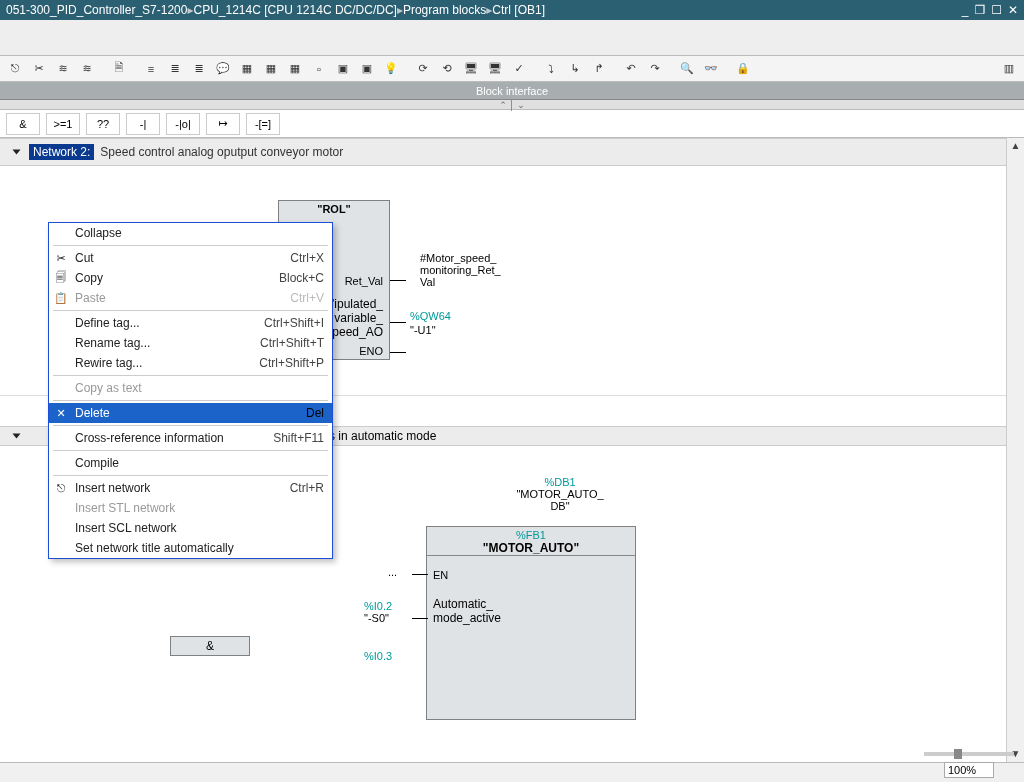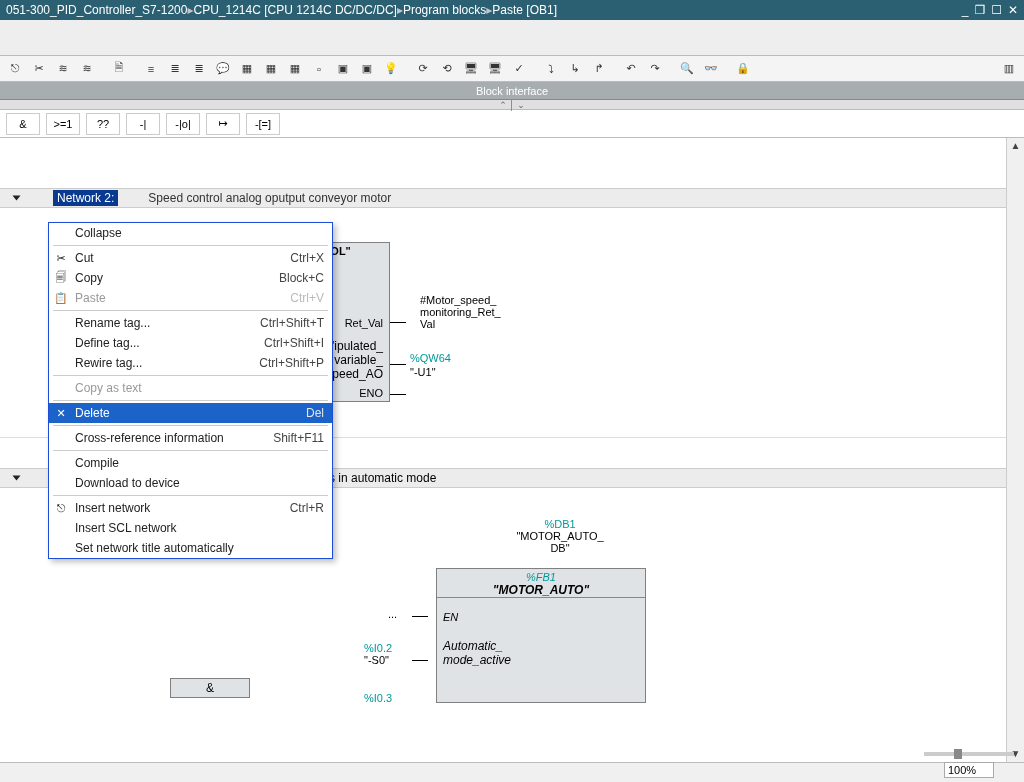--- a/index.html
+++ b/index.html
@@ -22,21 +22,21 @@
 
 .ladbar { height: 28px; background: #fff; border-bottom: 1px solid #bbb; display: flex; align-items: center; padding: 0 6px; gap: 6px; }
 .ladbtn { width: 34px; height: 22px; border: 1px solid #ccc; display:inline-flex; align-items:center; justify-content:center; font-size:11px; background:#fff; }
 
 .canvas-wrap { position: relative; height: calc(782px - 20px - 36px - 26px - 18px - 10px - 28px - 20px); overflow: hidden; background:#fff; }
 .canvas { position: absolute; left:0; top:0; right:18px; bottom:0; }
 .vscroll { position:absolute; right:0; top:0; bottom:0; width:18px; background:#f0f0f0; border-left:1px solid #ccc; display:flex; flex-direction:column; }
 .vscroll .arr { height:16px; text-align:center; font-size:10px; line-height:16px; color:#444; }
 .vscroll .track { flex:1; }
 
-.nethead { margin-top: 50px; background: #ececec; border-top:1px solid #ccc; border-bottom:1px solid #ccc; height: 20px; display:flex; align-items:center; padding-left: 14px; gap: 24px; }
+.nethead { background: #ececec; border-top:1px solid #ccc; border-bottom:1px solid #ccc; height: 28px; display:flex; align-items:center; padding-left: 14px; }
 .nethead .tri { width:0; height:0; border-left:5px solid #222; border-top:4px solid transparent; border-bottom:4px solid transparent; transform: rotate(90deg); margin-right:10px; }
 .nethead .boxsel { background:#0a3a8f; color:#fff; padding:1px 4px; font-size:12px; margin-right:6px; }
 .nethead .desc { color:#333; font-size:12px; }
 
 .netbody { border-bottom:1px solid #ddd; padding: 40px 8px 14px 50px; position:relative; }
 
 .fbbox { position:absolute; border:1px solid #808080; background:#e0e3e6; }
 .fbbox .hdr { padding:2px 6px; text-align:center; font-size:11px; }
 .fbbox .name { font-weight:bold; }
 .fbbox .port { position:absolute; font-size:11px; color:#000; }
@@ -44,21 +44,21 @@
 .tag-dark { color: #000; font-size:11px; }
 .conn { position:absolute; height:1px; background:#000; }
 
 .ctxmenu { position:absolute; left:48px; top:222px; width:285px; background:#fff; border:1px solid #1d4ed8; box-shadow:3px 3px 6px rgba(0,0,0,0.25); z-index:50; }
 .ctxmenu .item { height:20px; display:flex; align-items:center; padding:0 8px 0 26px; font-size:12px; color:#222; position:relative; }
 .ctxmenu .item .ico { position:absolute; left:4px; width:16px; text-align:center; font-size:11px; }
 .ctxmenu .item .sc { margin-left:auto; color:#444; font-size:12px; }
 .ctxmenu .item.disabled { color:#999; }
 .ctxmenu .item.disabled .sc { color:#bbb; }
 .ctxmenu .item.hl { background:#1b62c9; color:#fff; }
-.ctxmenu .item.hl .sc { color:#e5e5e5; }
+.ctxmenu .item.hl .sc { color:#000000; }
 .ctxmenu hr { border:none; border-top:1px solid #ccc; margin:2px 4px; }
 
 .statusbar { position:absolute; left:0; right:0; bottom:0; height:20px; background:#f0f0f0; border-top:1px solid #bbb; display:flex; align-items:center; }
 .statusbar .zoom { margin-left:auto; display:flex; align-items:center; gap:6px; padding-right:10px;flex-direction:column; }
 .statusbar .zoom input[type=text] { width:50px; font-size:11px; border:1px solid #aaa; padding:1px 3px; }
 .statusbar .slider { width:90px; height:4px; background:#ccc; position:relative; }
 .statusbar .slider .thumb { position:absolute; top:-3px; left:30px; width:8px; height:10px; background:#888; }
 
 .nethead2 { background: #ececec; border-top:1px solid #ccc; border-bottom:1px solid #ccc; height: 20px; display:flex; align-items:center; padding-left: 14px; margin-top:30px; }
 .nethead2 .tri { width:0; height:0; border-left:5px solid #222; border-top:4px solid transparent; border-bottom:4px solid transparent; transform: rotate(90deg); margin-right:10px; }
@@ -69,21 +69,21 @@
 <body>
 
 <div class="titlebar">
   <div class="crumbs">
     <span>051-300_PID_Controller_S7-1200</span>
     <span class="sep">▸</span>
     <span>CPU_1214C [CPU 1214C DC/DC/DC]</span>
     <span class="sep">▸</span>
     <span>Program blocks</span>
     <span class="sep">▸</span>
-    <span>Paste [OB1]</span>
+    <span>Ctrl [OB1]</span>
   </div>
   <div class="winbtns">
     <span>_</span>
     <span>❐</span>
     <span>☐</span>
     <span>✕</span>
   </div>
 </div>
 
 <div class="topspacer"></div>
@@ -178,21 +178,21 @@
       <span class="tri"></span>
       <span style="margin-left:300px;">s in automatic mode</span>
     </div>
 
     <div class="netbody" style="height:280px; border-bottom:none;">
       <div style="position:absolute; left:500px; top:30px; text-align:center; width:120px;">
         <div class="tag-teal">%DB1</div>
         <div class="tag-dark">"MOTOR_AUTO_</div>
         <div class="tag-dark">DB"</div>
       </div>
-      <div class="fbbox" style="left:436px; top:80px; width:210px; height:135px;font-style:italic;">
+      <div class="fbbox" style="left:426px; top:80px; width:210px; height:194px;">
         <div class="tag-teal" style="text-align:center; padding-top:2px;">%FB1</div>
         <div style="text-align:center; font-weight:bold;">"MOTOR_AUTO"</div>
         <div style="position:absolute; top:28px; left:0; right:0; height:1px; background:#888;"></div>
         <div class="port" style="left:6px; top:42px;">EN</div>
         <div class="port" style="left:6px; top:70px;">
           <div>Automatic_</div>
           <div>mode_active</div>
         </div>
       </div>
       <div class="conn" style="left:412px; top:128px; width:16px;"></div>
@@ -233,26 +233,26 @@
       <span>Copy</span>
       <span class="sc">Block+C</span>
     </div>
   <div class="item disabled">
       <span class="ico">📋</span>
       <span>Paste</span>
       <span class="sc">Ctrl+V</span>
     </div>
   <hr>
   <div class="item">
+      <span>Define tag...</span>
+      <span class="sc">Ctrl+Shift+I</span>
+    </div>
+  <div class="item">
       <span>Rename tag...</span>
       <span class="sc">Ctrl+Shift+T</span>
-    </div>
-  <div class="item">
-      <span>Define tag...</span>
-      <span class="sc">Ctrl+Shift+I</span>
     </div>
   <div class="item">
       <span>Rewire tag...</span>
       <span class="sc">Ctrl+Shift+P</span>
     </div>
   <hr>
   <div class="item disabled">
       <span>Copy as text</span>
     </div>
   <hr>
@@ -263,28 +263,28 @@
     </div>
   <hr>
   <div class="item">
       <span>Cross-reference information</span>
       <span class="sc">Shift+F11</span>
     </div>
   <hr>
   <div class="item">
       <span>Compile</span>
     </div>
-  <div class="item">
-      <span>Download to device</span>
-    </div>
   <hr>
   <div class="item">
       <span class="ico">⎋</span>
       <span>Insert network</span>
       <span class="sc">Ctrl+R</span>
+    </div>
+  <div class="item disabled">
+      <span>Insert STL network</span>
     </div>
   <div class="item">
       <span>Insert SCL network</span>
     </div>
   <div class="item">
       <span>Set network title automatically</span>
     </div>
 </div>
 
 <div class="statusbar">

